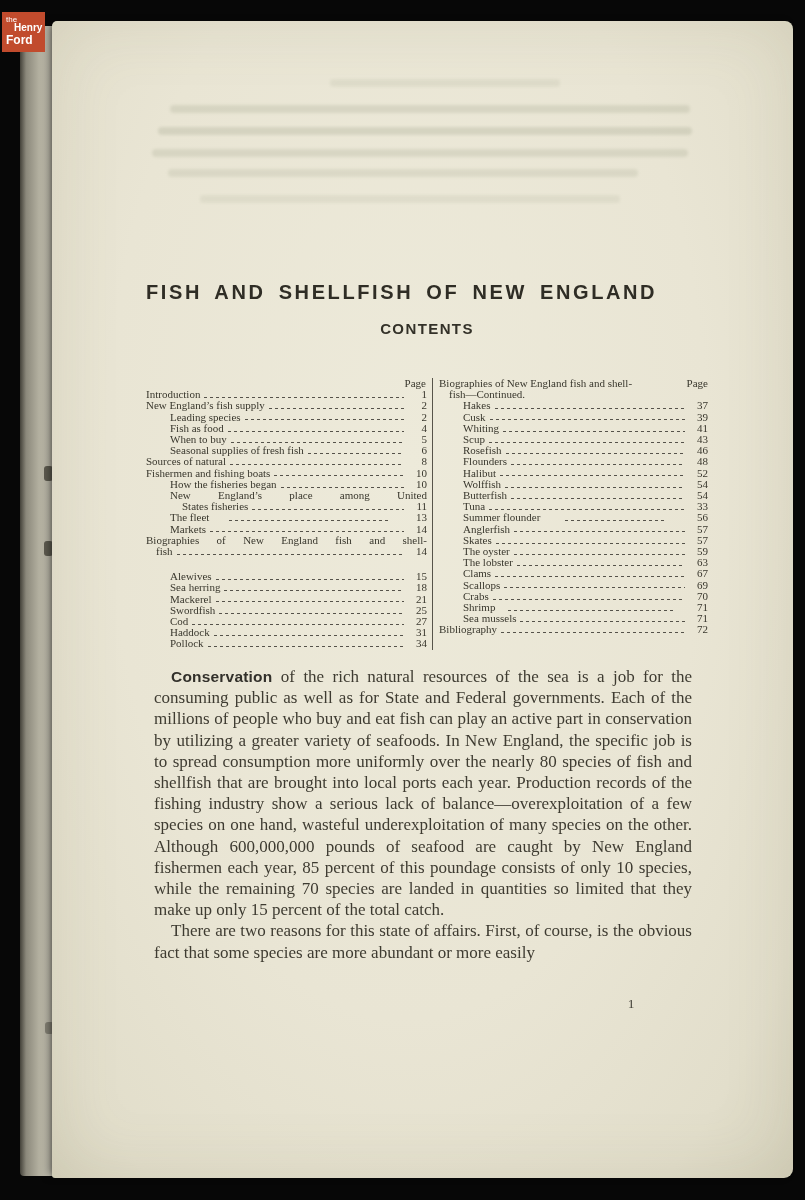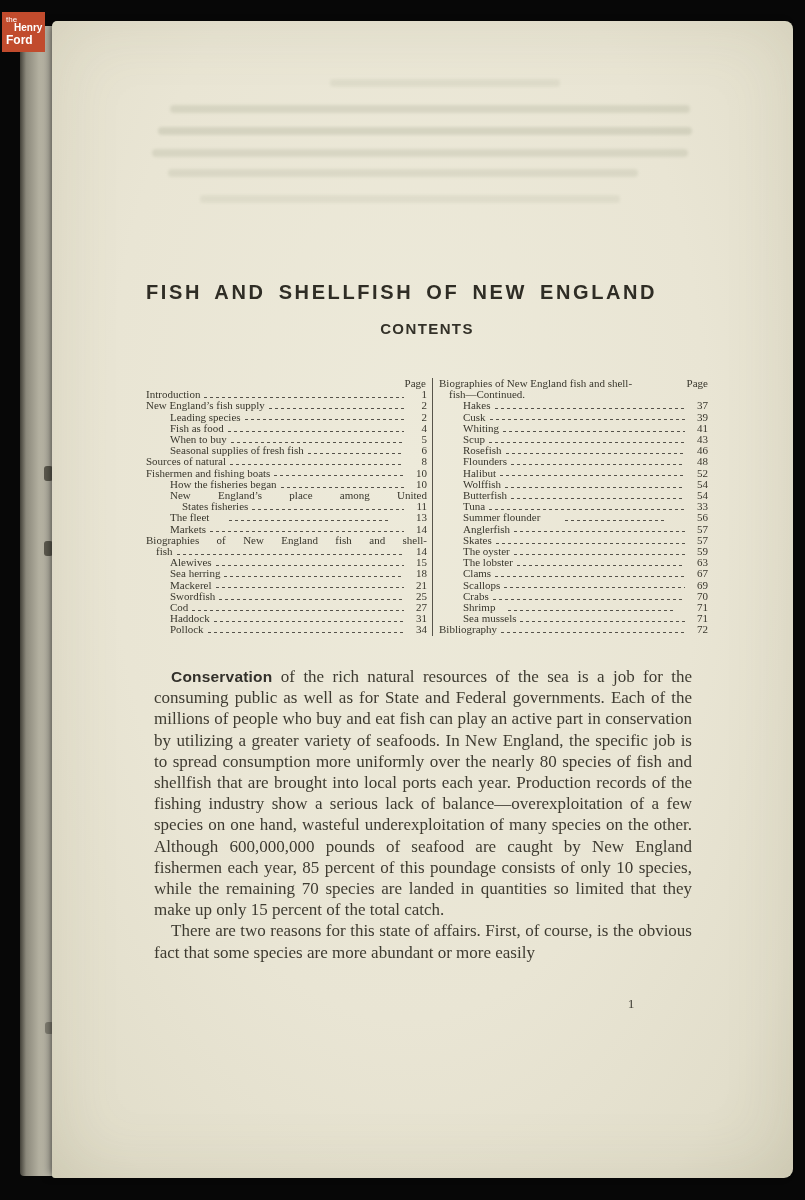--- a/index.html
+++ b/index.html
@@ -191,21 +191,21 @@
               <span class="toc-text">Biographies of New England fish and shell-</span>
 
             </div>
 
             <div class="toc-row" style="padding-left: 10px;">
               <span class="toc-text">fish</span>
               <span class="toc-leader"></span>
               <span class="toc-page">14</span>
             </div>
 
-            <div class="toc-row" style="padding-left: 24px;">
+            <div class="toc-row" style="padding-left: 24px; margin-top: 14px;">
               <span class="toc-text">Alewives</span>
               <span class="toc-leader"></span>
               <span class="toc-page">15</span>
             </div>
 
             <div class="toc-row" style="padding-left: 24px;">
               <span class="toc-text">Sea herring</span>
               <span class="toc-leader"></span>
               <span class="toc-page">18</span>
             </div>

